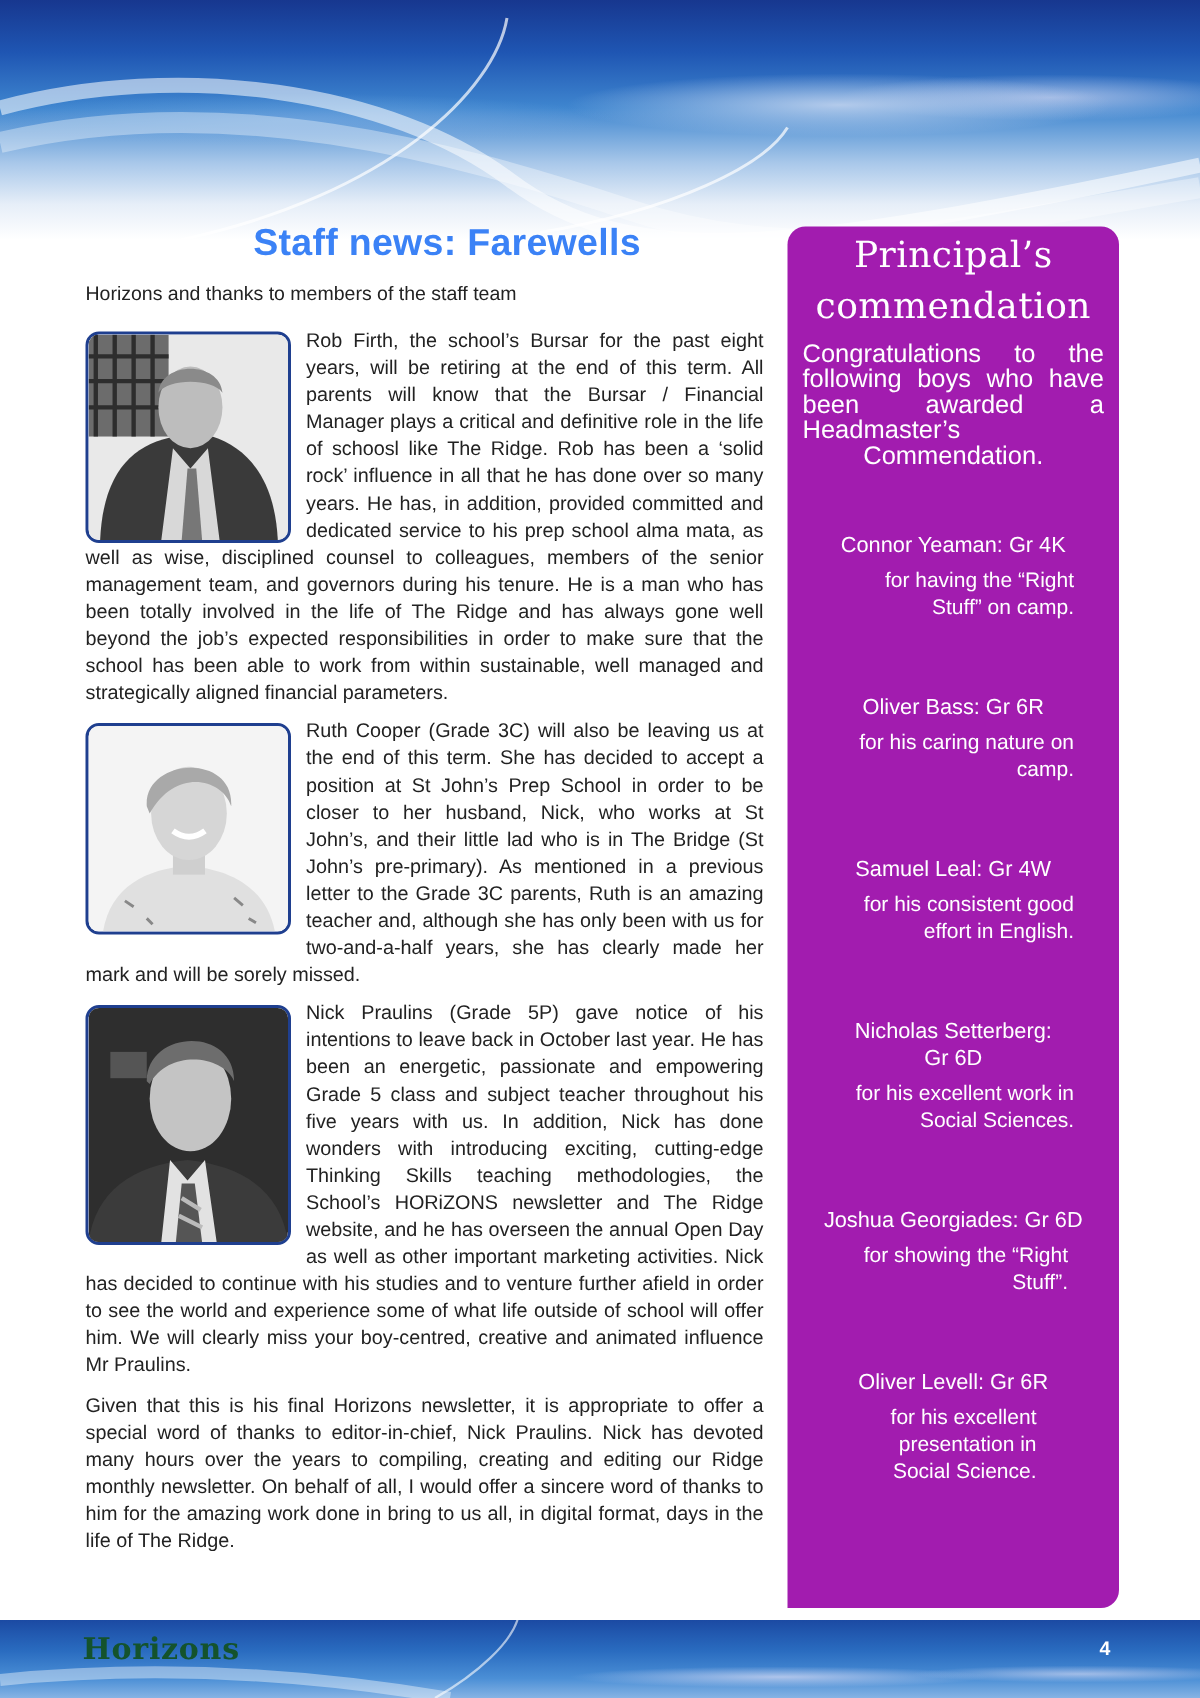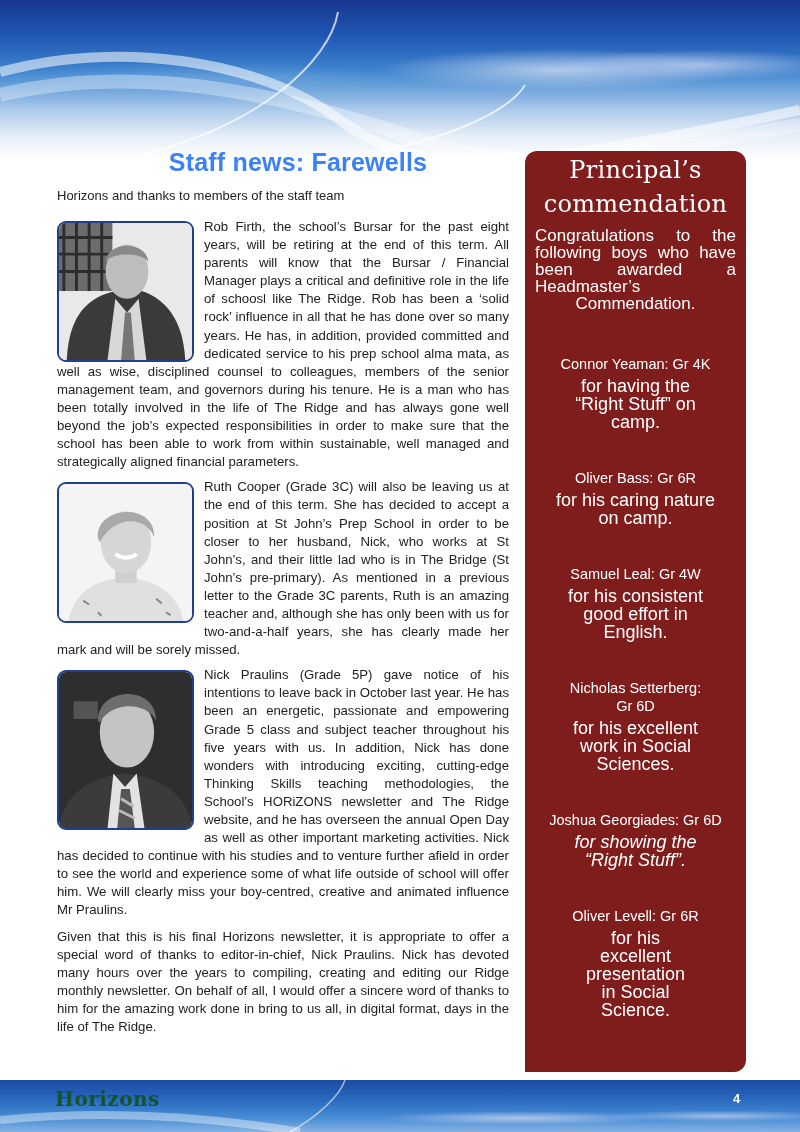--- a/index.html
+++ b/index.html
@@ -54,42 +54,42 @@
     float: left; width: 137px; border: 2px solid #1f3f8f; border-radius: 9px;
     margin: 2px 10px 0 0; overflow: hidden; position: relative;
   }
   .photo-rob { height: 141px; margin-top: 3px; }
   .photo-ruth { height: 141px; margin-top: 4px; }
   .photo-nick { height: 160px; margin-top: 4px; }
   .photo svg { display: block; width: 100%; height: 100%; }
 
   .panel {
     position: absolute; left: 525px; top: 151px; width: 221px; height: 921px;
-    background: #7f1d1d; color: #fff;
+    background: #a21caf; color: #fff;
     border-radius: 12px 12px 12px 0;
     text-align: center;
   }
   .panel-title {
     font-family: "DejaVu Serif", serif; font-size: 24px; line-height: 34px;
     margin-top: 2px; letter-spacing: 0.3px;
   }
   .panel-intro {
     font-family: "Liberation Sans", sans-serif; font-size: 17px; line-height: 17px;
     margin: 6px 10px 0 10px; text-align: justify; text-align-last: center;
   }
   .awards { margin-top: 20px; }
-  .award { margin-top: 38px; }
+  .award { margin-top: 50px; }
   .award:first-child { margin-top: 43px; }
   .award-name {
     font-family: "Liberation Sans", sans-serif; font-weight: normal; font-size: 14.5px; line-height: 18px;
     padding: 0 18px;
   }
   .award-reason {
-    font-family: "Liberation Sans", sans-serif; font-size: 18px; line-height: 18px;
-    margin-top: 4px; padding: 0 30px;
+    font-family: "Liberation Sans", sans-serif; font-size: 14px; line-height: 18px;
+    margin-top: 4px; padding: 0 30px; text-align: right;
   }
 </style>
 </head>
 <body>
 
 <div class="sky-top">
   <svg width="800" height="160" viewBox="0 0 800 160">
     <path d="M0 72 C 120 40, 260 60, 340 120 S 520 170, 800 110" stroke="rgba(255,255,255,0.55)" stroke-width="10" fill="none"></path>
     <path d="M0 95 C 150 60, 300 100, 420 140 S 650 150, 800 125" stroke="rgba(255,255,255,0.35)" stroke-width="14" fill="none"></path>
     <path d="M120 160 C 260 130, 330 60, 338 12" stroke="rgba(255,255,255,0.7)" stroke-width="2" fill="none"></path>
@@ -171,21 +171,21 @@
     <div class="award">
       <div class="award-name">Samuel Leal: Gr 4W</div>
       <div class="award-reason">for his consistent good effort in English.</div>
     </div>
     <div class="award">
       <div class="award-name" style="padding:0 40px;">Nicholas Setterberg: Gr 6D</div>
       <div class="award-reason">for his excellent work in Social Sciences.</div>
     </div>
     <div class="award">
       <div class="award-name" style="padding:0 4px;">Joshua Georgiades: Gr 6D</div>
-      <div class="award-reason" style="padding:0 34px;font-style:italic;">for showing the “Right Stuff”.</div>
+      <div class="award-reason" style="padding:0 34px;">for showing the “Right Stuff”.</div>
     </div>
     <div class="award">
       <div class="award-name">Oliver Levell: Gr 6R</div>
       <div class="award-reason" style="padding:0 55px;">for his excellent presentation in Social Science.</div>
     </div>
   </div>
 </div>
 
 <div class="sky-bottom">
   <svg width="800" height="52" viewBox="0 0 800 52">

